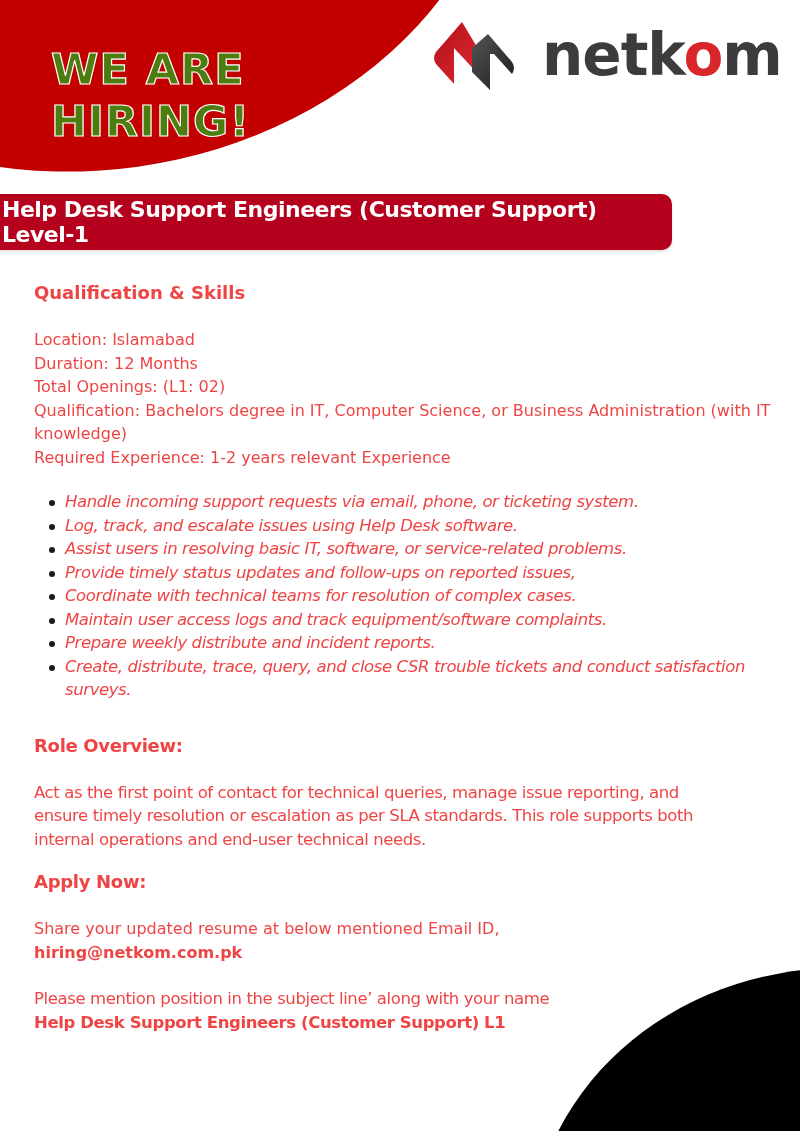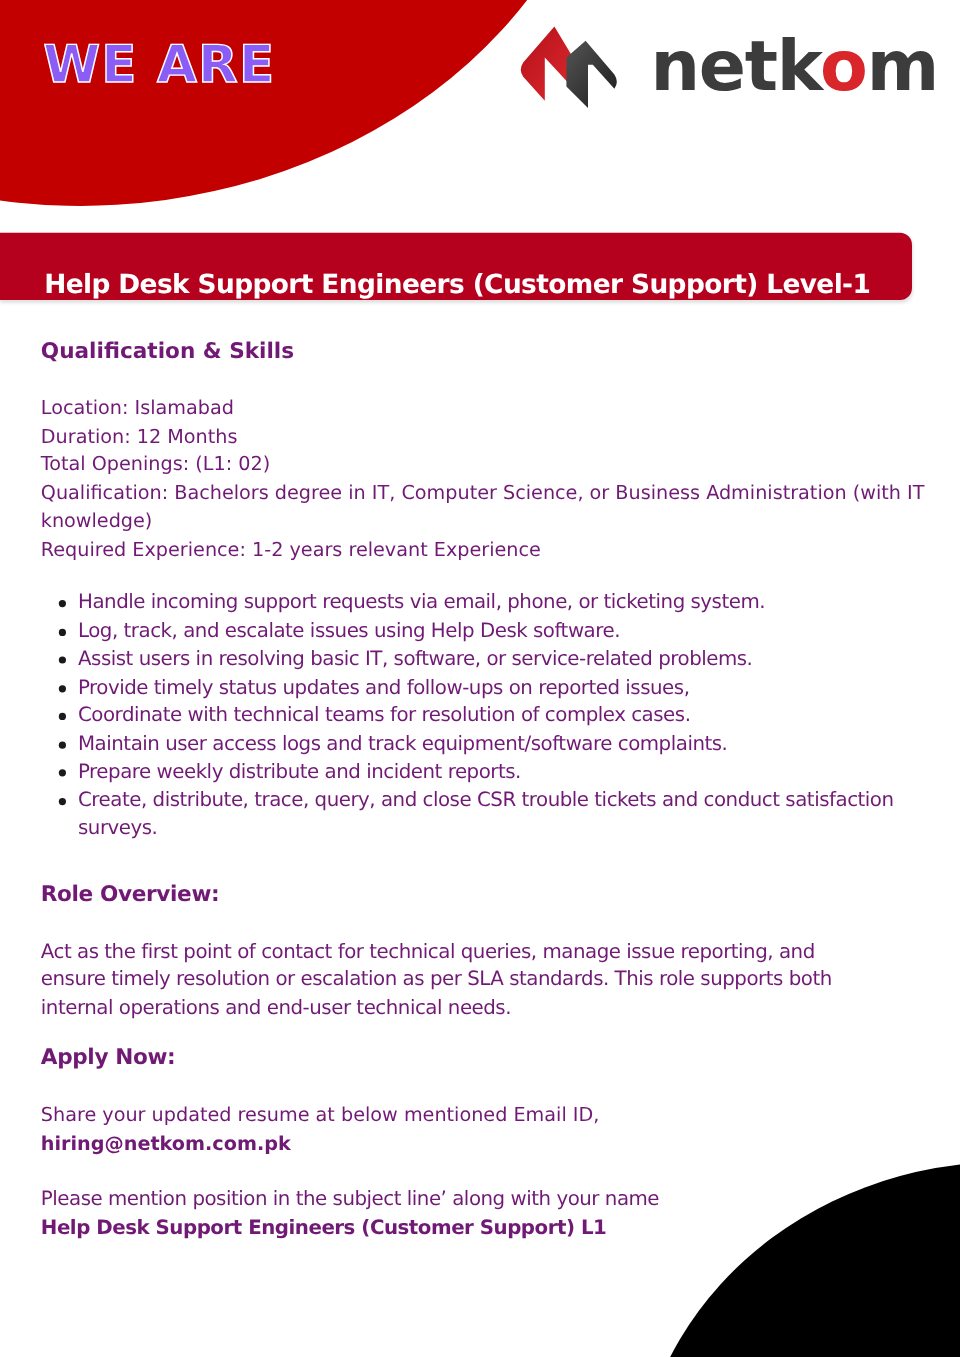--- a/index.html
+++ b/index.html
@@ -22,27 +22,27 @@
       width: 840px;
       height: 690px;
       border-radius: 50%;
       background: #c30000;
       transform: rotate(-8deg);
     }
     .hero-title {
       position: absolute;
       left: 36px;
       top: 28px;
-      margin: 0;
+      margin: 15px;
       font-family: "DejaVu Sans", sans-serif;
       font-weight: 900;
       font-size: 43px;
       line-height: 52px;
       letter-spacing: 1px;
-      color: #8b5cf6;
+      color: #4d7c0f;
       -webkit-text-stroke: 1.2px #ffffff;
     }
     .logo {
       position: absolute;
       left: 432px;
       top: 18px;
       height: 80px;
       display: flex;
       align-items: center;
     }
@@ -60,62 +60,63 @@
       line-height: 1;
       position: relative;
       top: -3px;
     }
     .logo-word .accent { color: #d8262b; }
 
     .banner {
       position: absolute;
       left: 0;
       top: 194px;
-      width: 760px;
+      width: 672px;
       height: 56px;
       background: #b5001e;
       border-radius: 0 10px 10px 0;
       display: flex;
-      align-items: flex-end;
+      align-items: center;
       justify-content: center;
       box-shadow: 0 2px 3px rgba(0,0,0,0.12);
     }
     .banner-title {
       font-family: "DejaVu Sans", sans-serif;
       font-weight: bold;
       font-size: 22px;
       color: #ffffff;
       letter-spacing: -0.5px;
       margin-left: 2px;
     }
 
     .content {
       position: absolute;
       left: 34px;
       top: 280px;
       width: 740px;
       font-family: "DejaVu Sans", sans-serif;
       font-size: 16px;
       line-height: 23.5px;
-      color: #701a75;
+      color: #ef4444;
     }
     .section-heading {
       font-weight: bold;
       font-size: 18px;
       margin: 0;
       line-height: 26px;
     }
     .field-list { margin-top: 22px; }
     .field-row { margin: 0; }
     .field-row b { font-weight: normal; }
     .resp-heading { margin-top: 19px; }
     ul.resp-list {
       margin: 21px 0 0 0;
       padding: 0 0 0 31px;
       list-style: none;
+      font-style: italic;
     }
     ul.resp-list li {
       position: relative;
       font-size: 16.5px;
       line-height: 23.5px;
       letter-spacing: -0.4px;
     }
     ul.resp-list li::before {
       content: "";
       position: absolute;
@@ -154,20 +155,21 @@
       background: #000000;
     }
   </style>
 </head>
 <body>
 
 <div class="blob-red"></div>
 
 <h1 class="hero-title">
   <span>WE ARE</span><br>
+  <span>HIRING!</span>
 </h1>
 
 <div class="logo">
   <svg class="logo-mark" viewBox="0 0 90 80">
     <defs>
       <linearGradient id="gRed" x1="0" y1="0" x2="1" y2="1">
         <stop offset="0" stop-color="#b3101a"></stop>
         <stop offset="1" stop-color="#e02a2f"></stop>
       </linearGradient>
       <linearGradient id="gDark" x1="0" y1="0" x2="1" y2="1">

